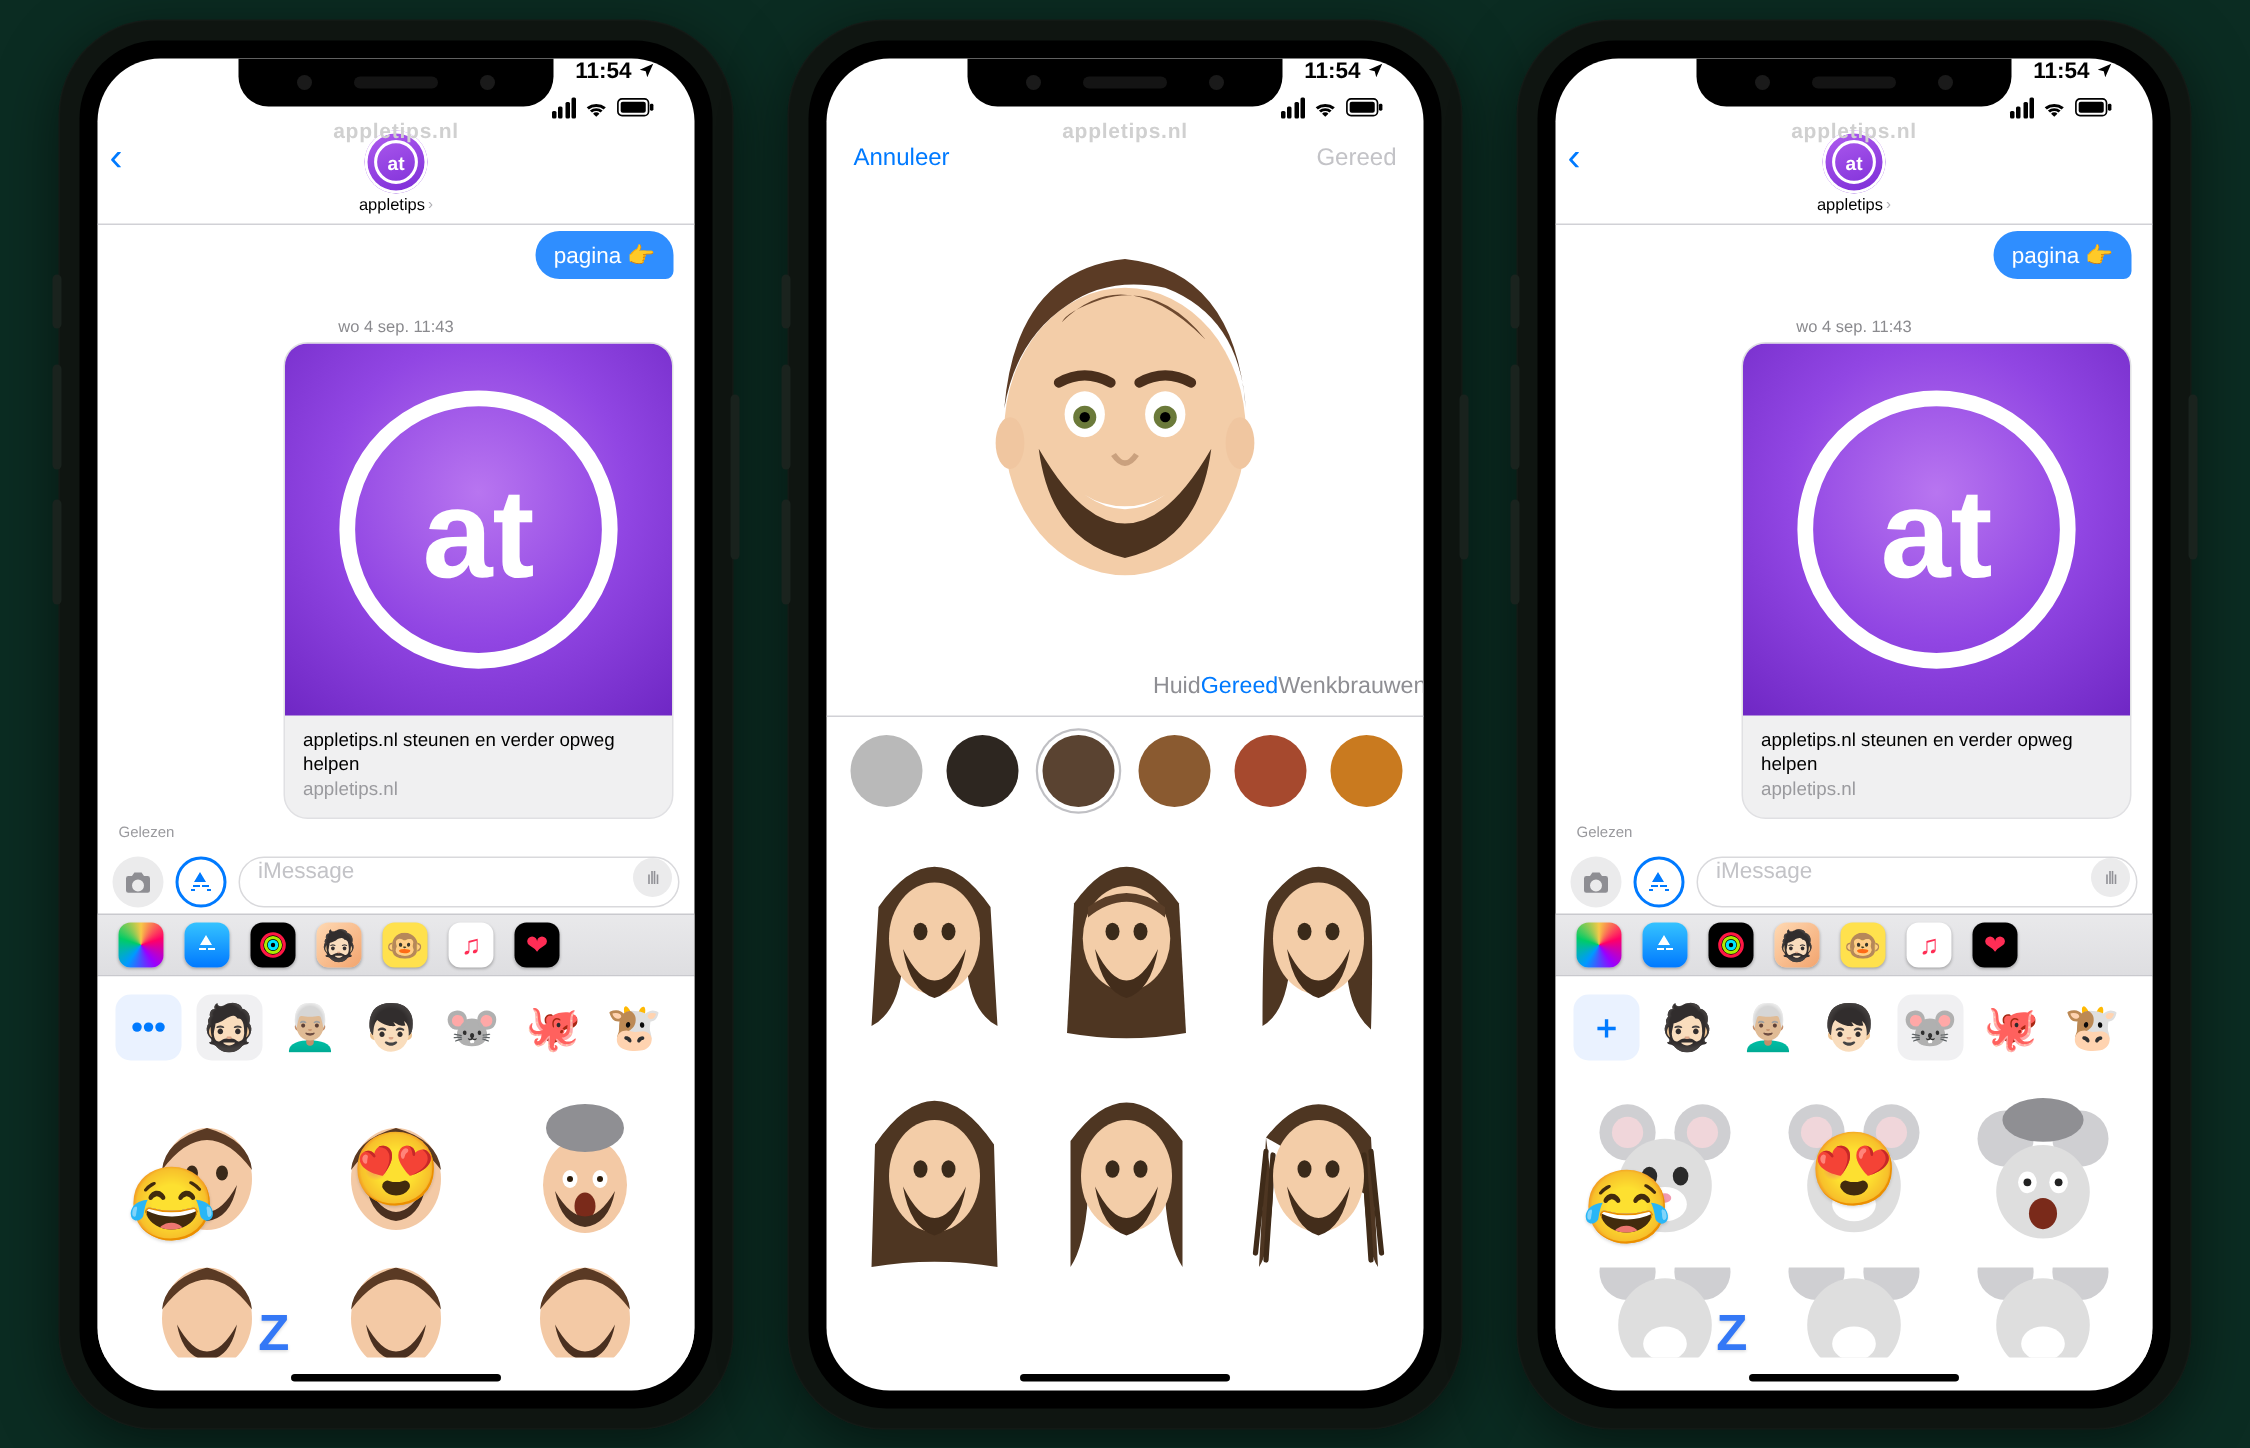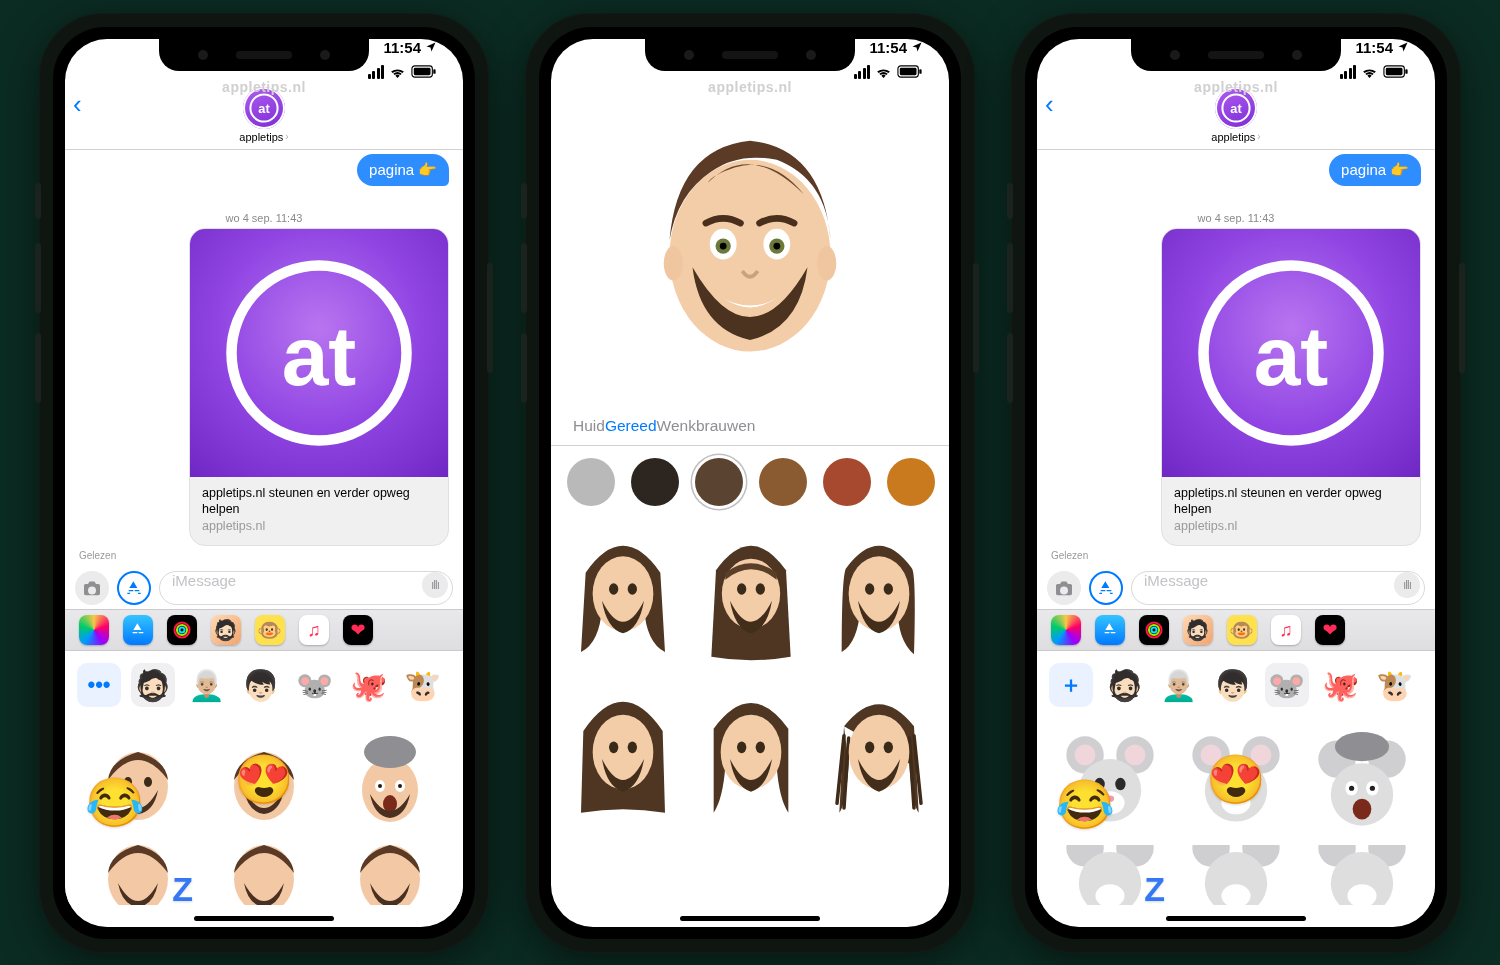--- a/index.html
+++ b/index.html
@@ -59,21 +59,21 @@
   .mchip.sel { background:#f0f0f2; }
   .mchip.btn { background:#eaf2ff; color:var(--ios-blue); font-size:22px; font-weight:700; }
   .stickgrid { display:grid; grid-template-columns:repeat(3,1fr); gap:4px 8px; padding:10px 14px 0; }
   .stick { height:118px; display:flex; align-items:center; justify-content:center; position:relative; }
   .emo-overlay { position:absolute; font-size:48px; filter:drop-shadow(0 1px 1px rgba(0,0,0,.15)); }
   
   .editor-head { display:flex; justify-content:space-between; padding:14px 18px 0; font-size:16px; }
   .editor-head .cancel { color:var(--ios-blue); }
   .editor-head .done { color:#c3c3c7; }
   .preview { height:330px; display:flex; align-items:center; justify-content:center; }
-  .tabs { display:flex; justify-content:flex-start; font-size:15.5px; color:#8e8e93; padding:4px 22px 10px; border-bottom:.5px solid #d1d1d6; }
+  .tabs { display:flex; justify-content:flex-end; font-size:15.5px; color:#8e8e93; padding:4px 10px 10px; border-bottom:.5px solid #d1d1d6; }
   .tabs .tab.active { color:var(--ios-blue); font-weight:500; }
   .swatches { display:flex; gap:16px; padding:12px 16px; overflow:hidden; }
   .sw { width:48px; height:48px; border-radius:50%; flex:0 0 auto; }
   .sw.sel { box-shadow:0 0 0 3px #fff, 0 0 0 4.5px #c0c0c4; }
   .hairgrid { display:grid; grid-template-columns:repeat(3,1fr); gap:8px; padding:4px 12px 0; }
   .hair { height:148px; display:flex; align-items:center; justify-content:center; }
   
   svg.head { display:block; }
 </style>
 </head>
@@ -293,20 +293,24 @@
               </svg>
           <svg width="26" height="13" viewBox="0 0 28 14">
                 <rect x="1" y="1" width="22" height="12" rx="3" fill="none" stroke="#000" stroke-width="1.2"></rect>
                 <rect x="3" y="3" width="18" height="8" rx="1.5" fill="#000"></rect>
                 <rect x="24" y="4.5" width="2.5" height="5" rx="1" fill="#000"></rect>
               </svg>
         </span>
       </div>
       <div class="watermark">appletips.nl</div>
 
+      <div class="editor-head">
+        <span class="cancel">Annuleer</span>
+        <span class="done">Gereed</span>
+      </div>
 
       <div class="preview">
         <svg class="head" width="230" height="270" viewBox="0 0 120 140">
           <ellipse cx="60" cy="74" rx="42" ry="50" fill="#f3cda8"></ellipse>
           <path d="M18 66 Q22 18 60 14 Q98 18 102 66 Q100 34 74 24 Q54 20 40 30 Q22 42 18 66" fill="#5b3b25"></path>
           <path d="M38 36 Q60 14 88 42 Q72 22 52 28 Q40 32 38 36" fill="#6e4a30"></path>
           <ellipse cx="46" cy="68" rx="7" ry="8" fill="#fff"></ellipse>
               <ellipse cx="74" cy="68" rx="7" ry="8" fill="#fff"></ellipse>
           <circle cx="46" cy="69" r="4" fill="#6b7a3a"></circle>
               <circle cx="74" cy="69" r="4" fill="#6b7a3a"></circle>

